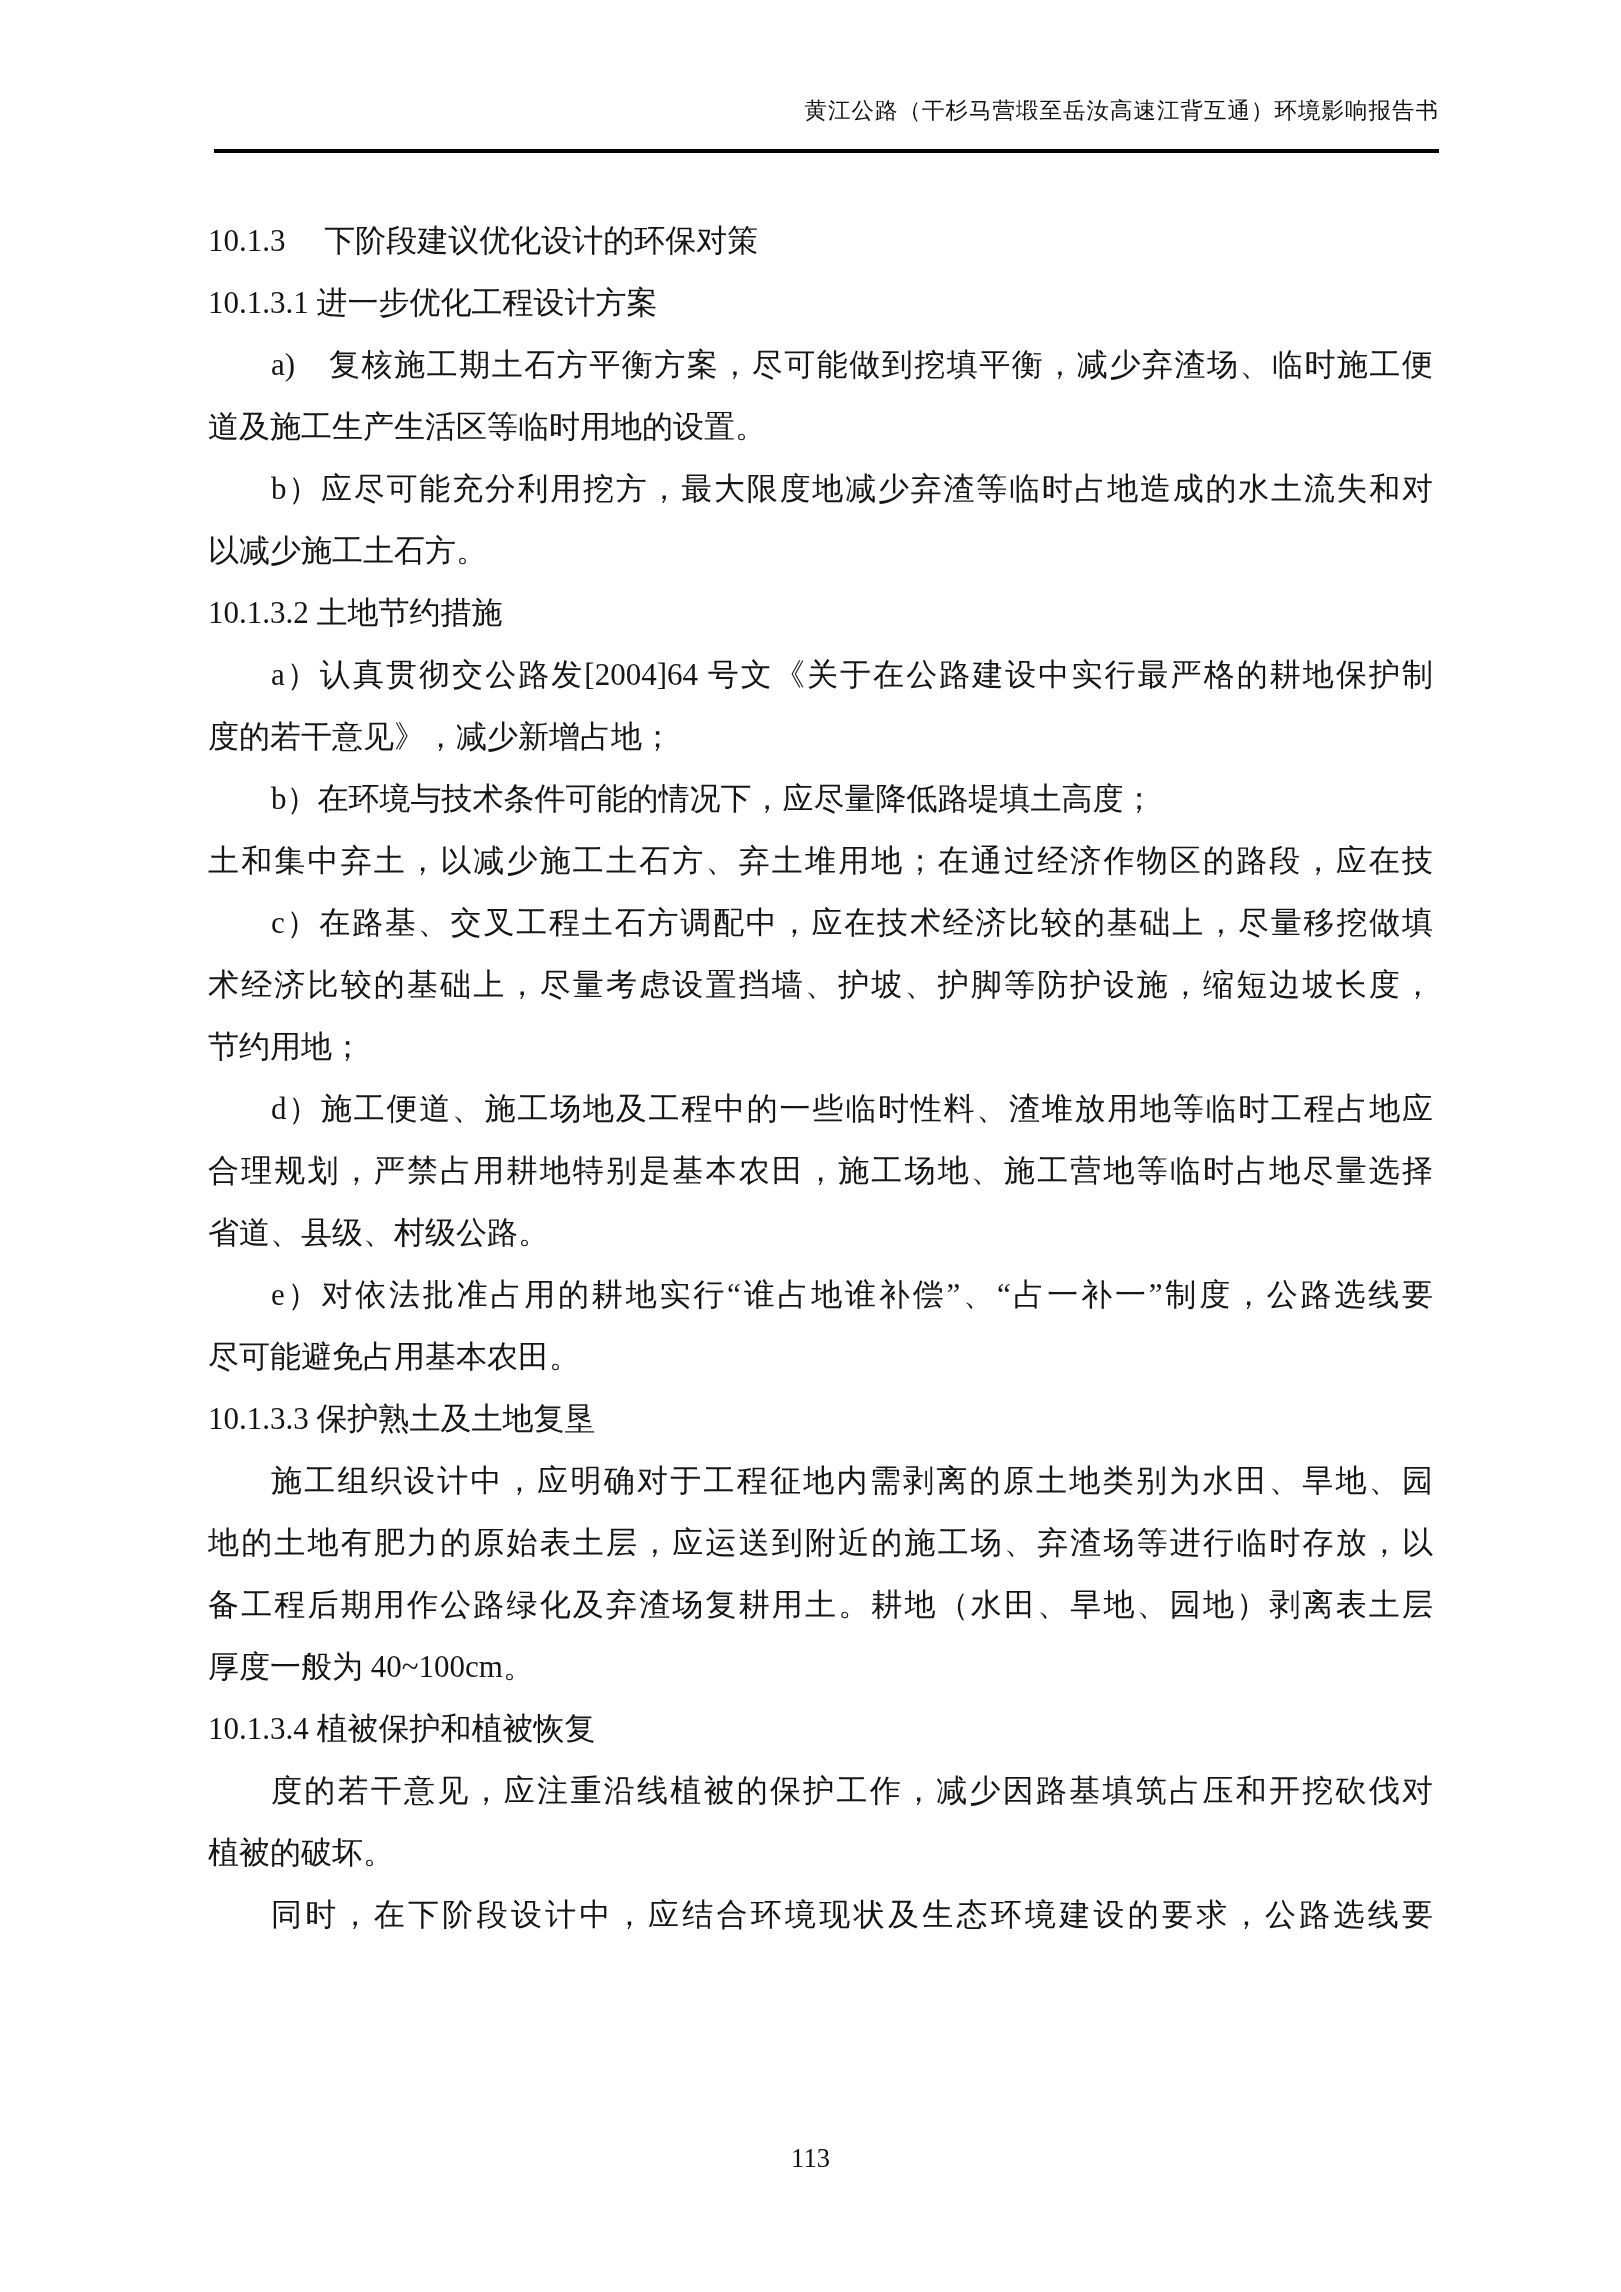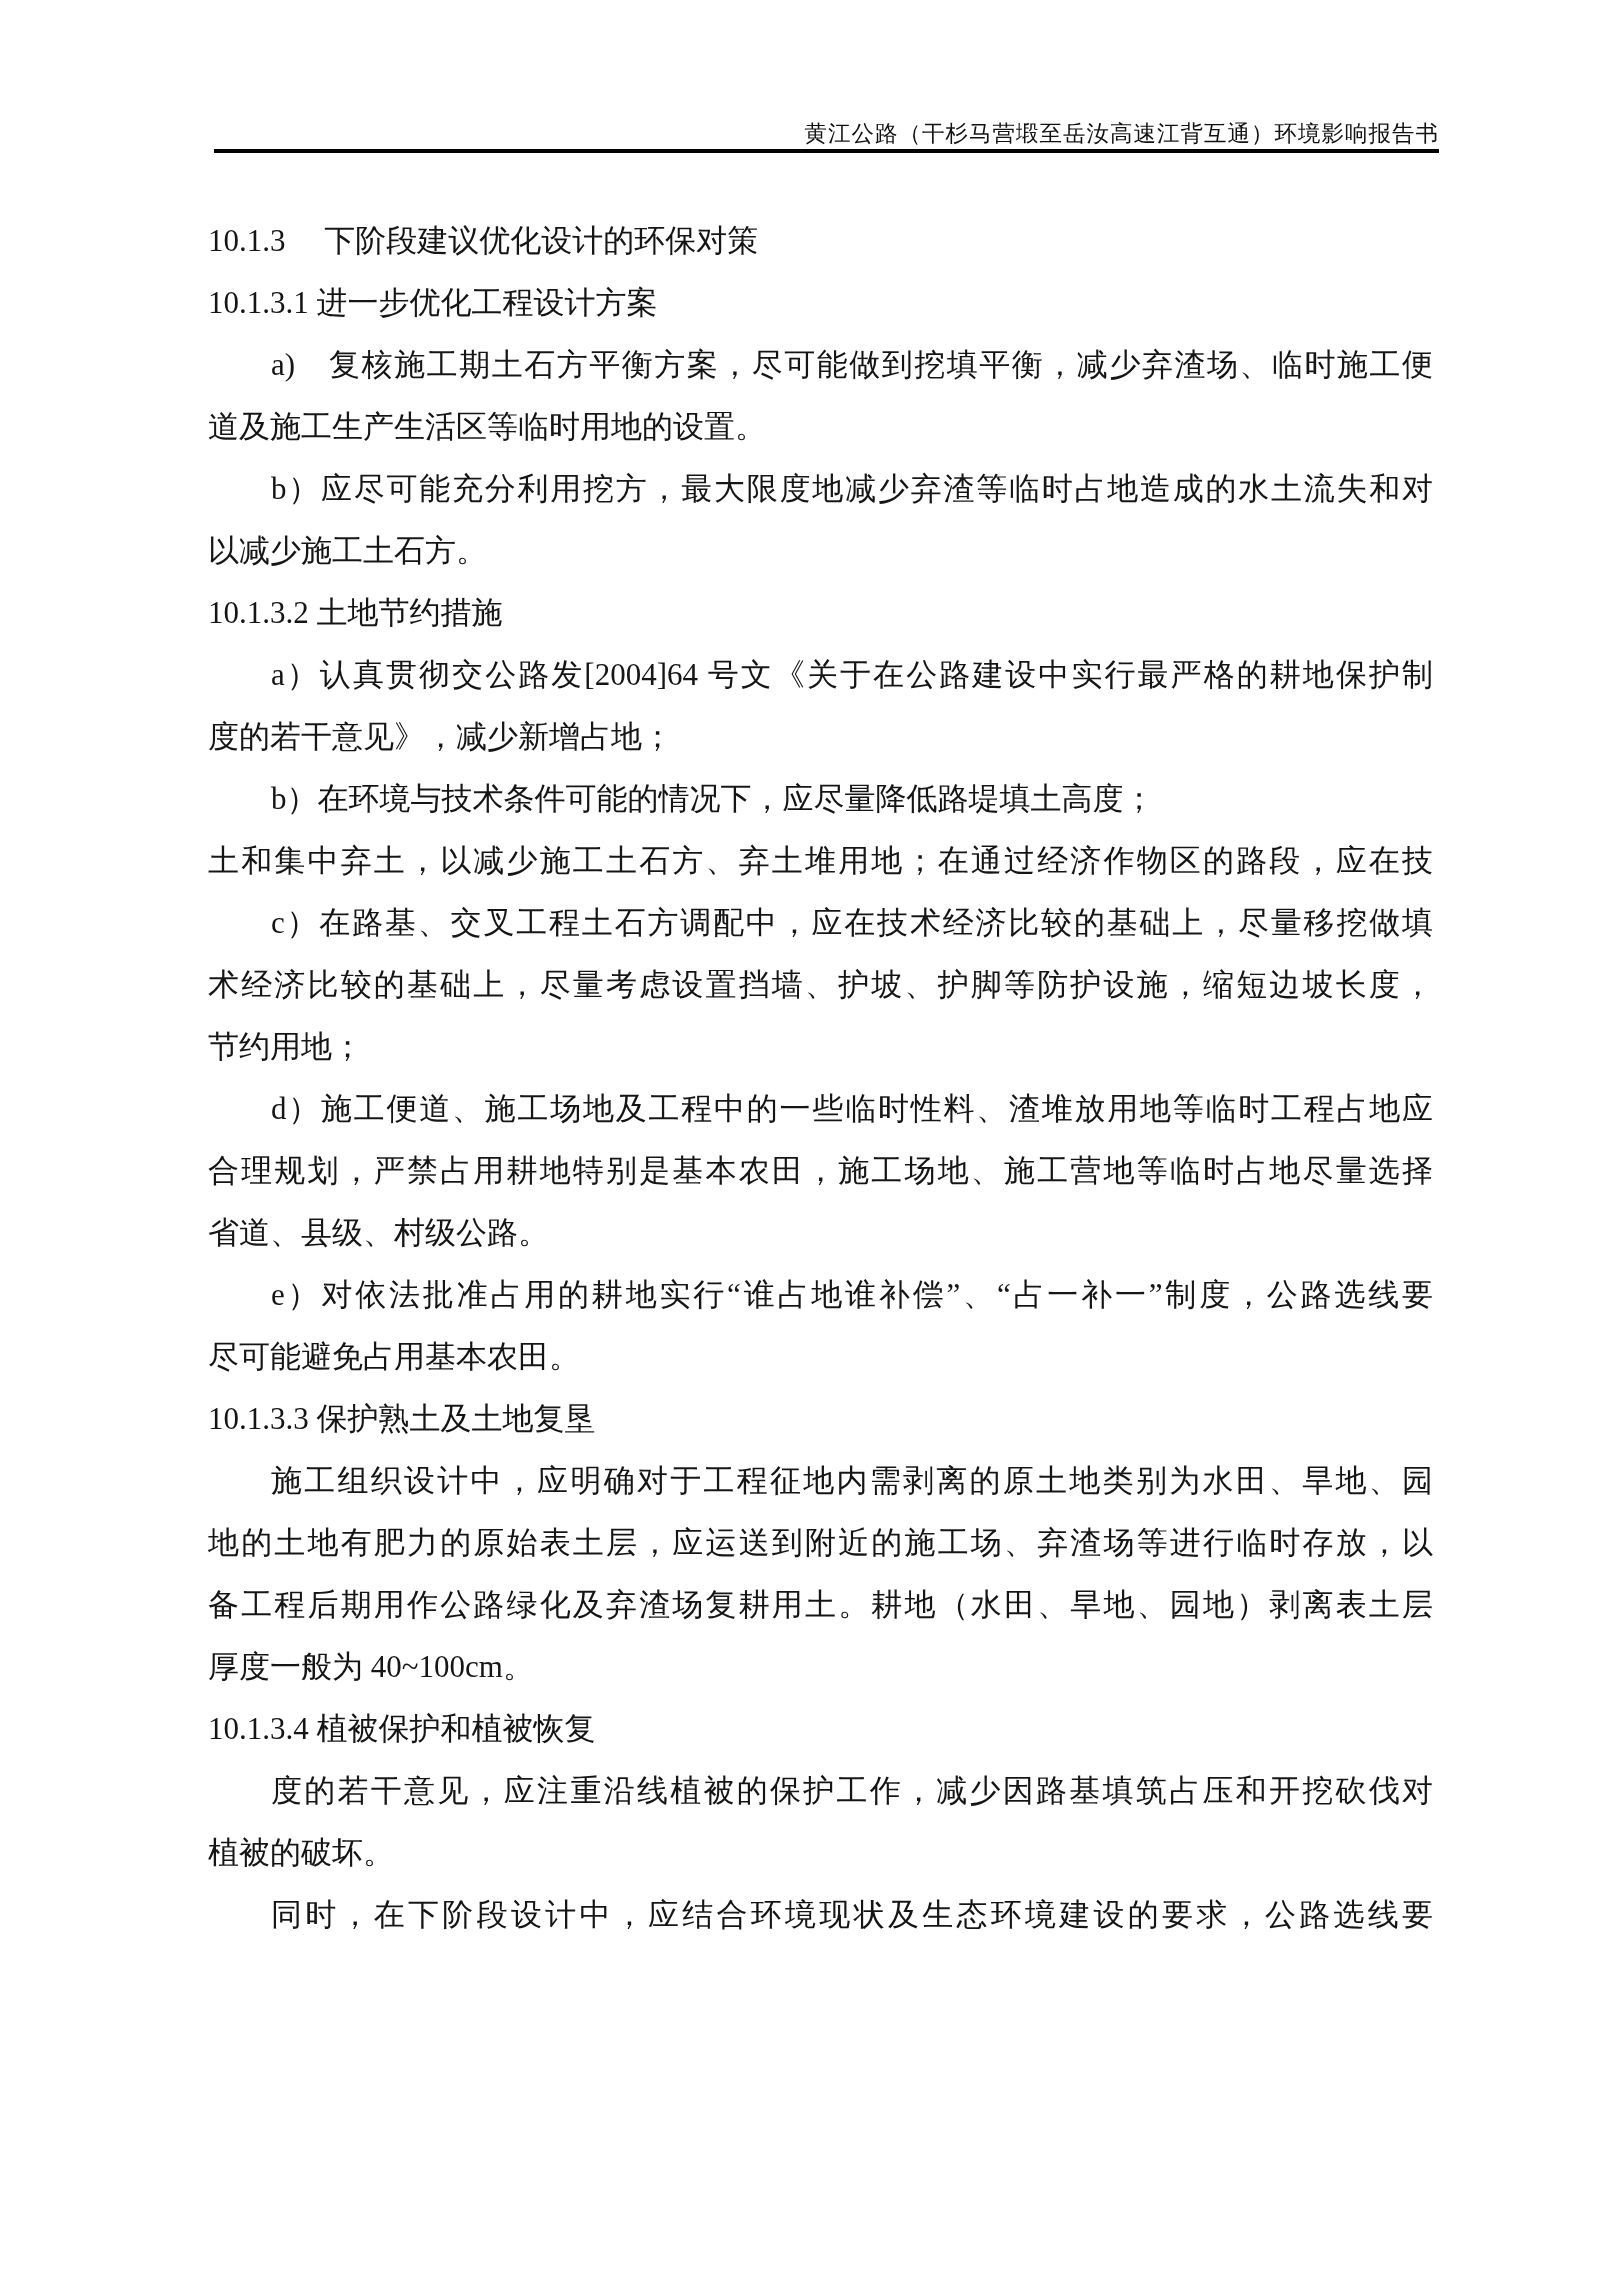--- a/index.html
+++ b/index.html
@@ -11,21 +11,21 @@
     height: 2293px;
     margin: 0 auto;
     background: #ffffff;
     overflow: hidden;
     font-family: "Liberation Serif", "DejaVu Serif", serif;
     color: #161616;
   }
   .header-title {
     position: absolute;
     left: 214px;
-    top: 114px;
+    top: 91px;
     width: 1225px;
     text-align: right;
     font-size: 22.5px;
     line-height: 39px;
     letter-spacing: 1px;
     color: #111111;
   }
   .header-rule {
     position: absolute;
     left: 214px;
@@ -93,14 +93,15 @@
       <div class="line ind j">施工组织设计中，应明确对于工程征地内需剥离的原土地类别为水田、旱地、园</div>
       <div class="line j">地的土地有肥力的原始表土层，应运送到附近的施工场、弃渣场等进行临时存放，以</div>
       <div class="line j">备工程后期用作公路绿化及弃渣场复耕用土。耕地（水田、旱地、园地）剥离表土层</div>
       <div class="line">厚度一般为 40~100cm。</div>
       <div class="line">10.1.3.4 植被保护和植被恢复</div>
       <div class="line ind j">度的若干意见，应注重沿线植被的保护工作，减少因路基填筑占压和开挖砍伐对</div>
       <div class="line">植被的破坏。</div>
       <div class="line ind j">同时，在下阶段设计中，应结合环境现状及生态环境建设的要求，公路选线要</div>
     </div>
 
+  <div class="page-number">113</div>
 </div>
 
 
 </body></html>

